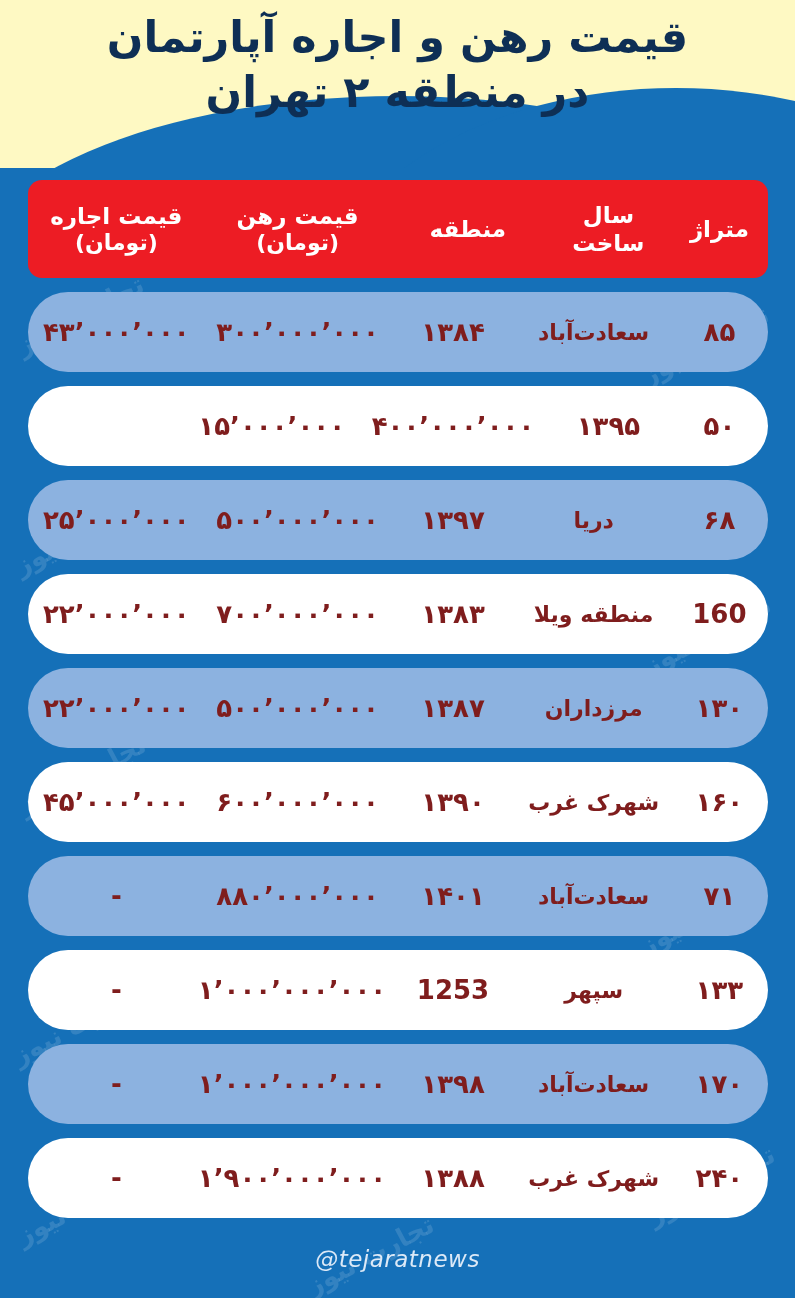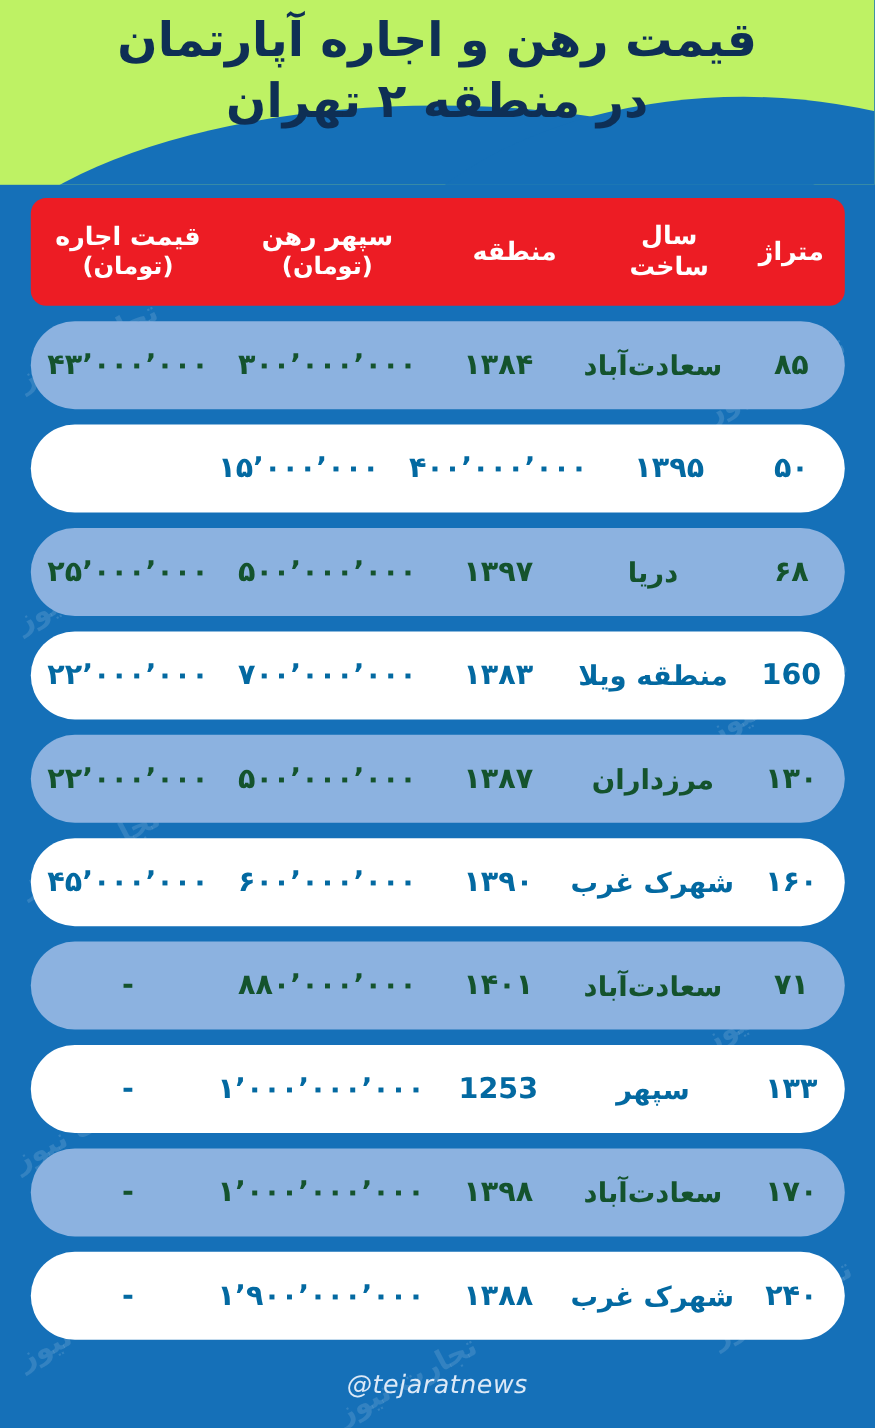--- a/index.html
+++ b/index.html
@@ -20,21 +20,21 @@
     height: 1298px;
     background: #1570b8;
     overflow: hidden;
   }
 
   
   .header {
     position: relative;
     width: 100%;
     height: 168px;
-    background: #bef264;
+    background: #fef9c3;
     overflow: hidden;
   }
   
   .wave {
     position: absolute;
     left: -5%;
     bottom: -118px;
     width: 110%;
     height: 190px;
     background: #1570b8;
@@ -106,29 +106,29 @@
   .data-row {
     height: 80px;
     border-radius: 40px;
     margin-bottom: 14px;
   }
   .data-row.light { background: #ffffff; }
   .data-row.alt   { background: #8cb2e0; }
 
   .cell {
     text-align: center;
-    font-size: 25px;
+    font-size: 22px;
     color: #11365f;
     font-weight: bold;
     box-sizing: border-box;
     padding: 0 4px;
     white-space: nowrap;
   }
-  .data-row.light .cell { color: #0369a1; }
-  .data-row.alt .cell   { color: #14532d; }
+  .data-row.light .cell { color: #7f1d1d; }
+  .data-row.alt .cell   { color: #7f1d1d; }
 
   
   .c-area   { width: 13%; }
   .c-dist   { width: 21%; }
   .c-year   { width: 17%; }
   .c-mort   { width: 25%; }
   .c-rent   { width: 24%; }
 
   .num { font-size: 26px; letter-spacing: 0px; }
 
@@ -198,21 +198,21 @@
       <div class="head-cell c-area">
         <span>متراژ</span>
       </div>
       <div class="head-cell c-year">
         <span>سال ساخت</span>
       </div>
       <div class="head-cell c-dist">
         <span>منطقه</span>
       </div>
       <div class="head-cell c-mort">
-        <span>سپهر رهن</span>
+        <span>قیمت رهن</span>
         <span class="sub">(تومان)</span>
       </div>
       <div class="head-cell c-rent">
         <span>قیمت اجاره</span>
         <span class="sub">(تومان)</span>
       </div>
     </div>
 
     <div class="row data-row alt">
       <div class="cell c-area num">۸۵</div>

